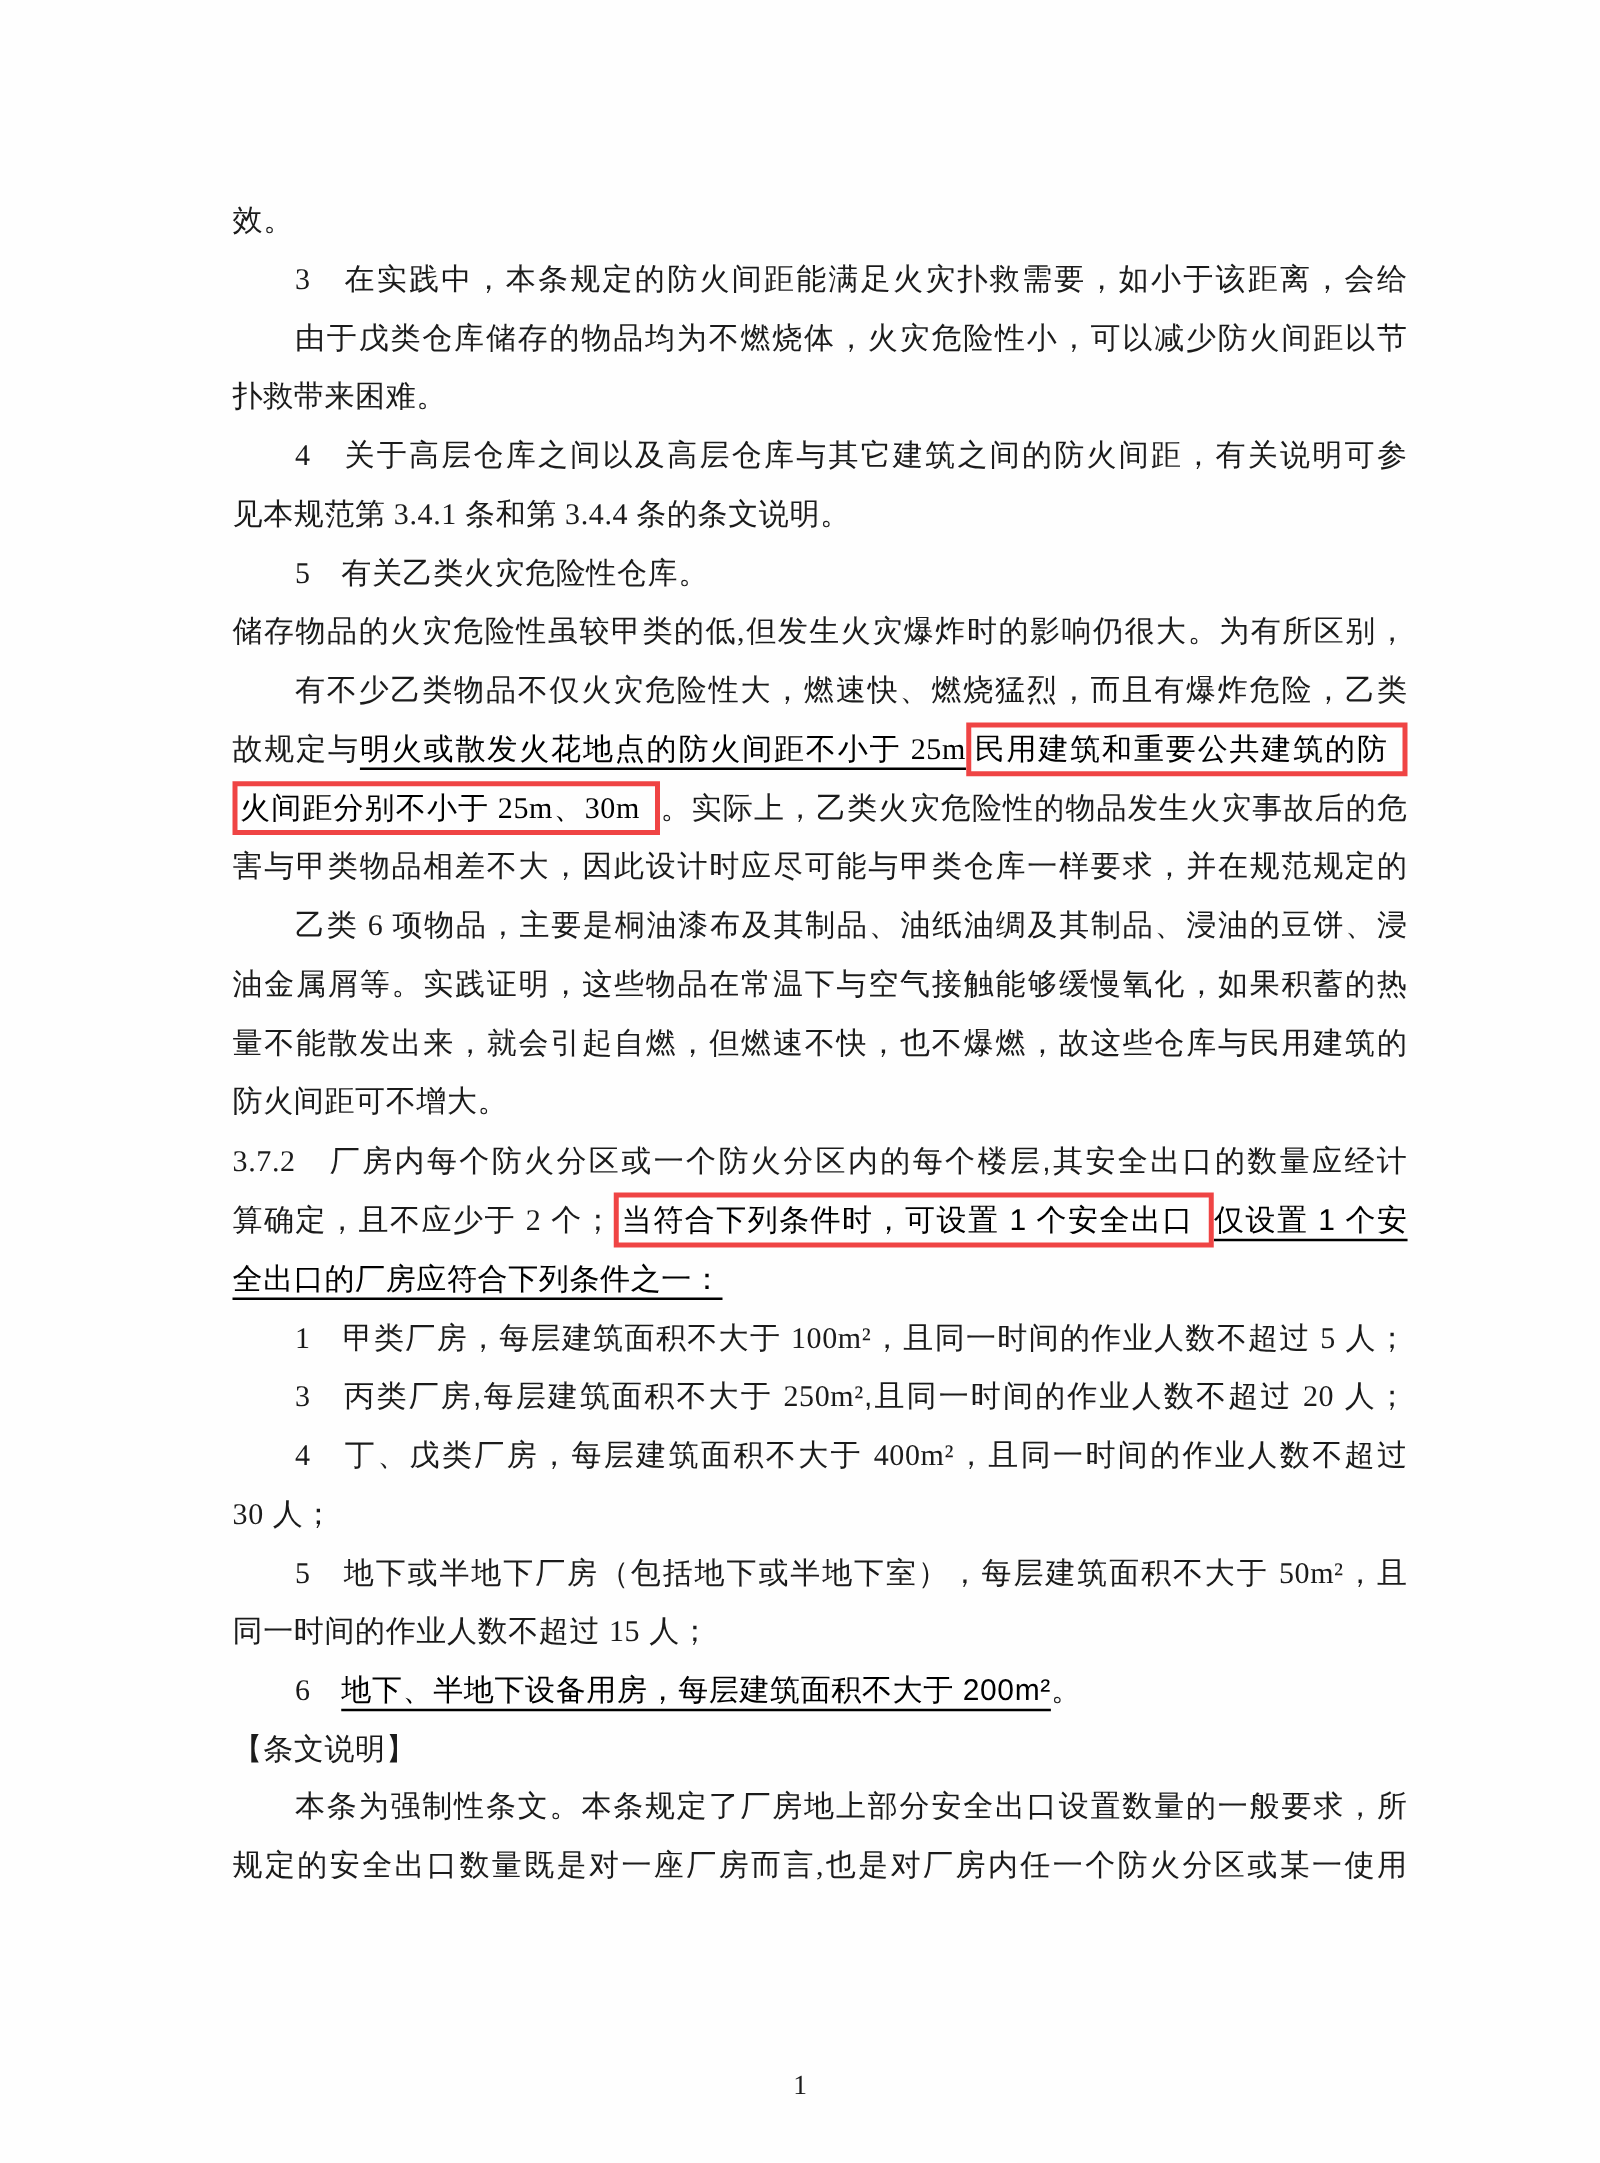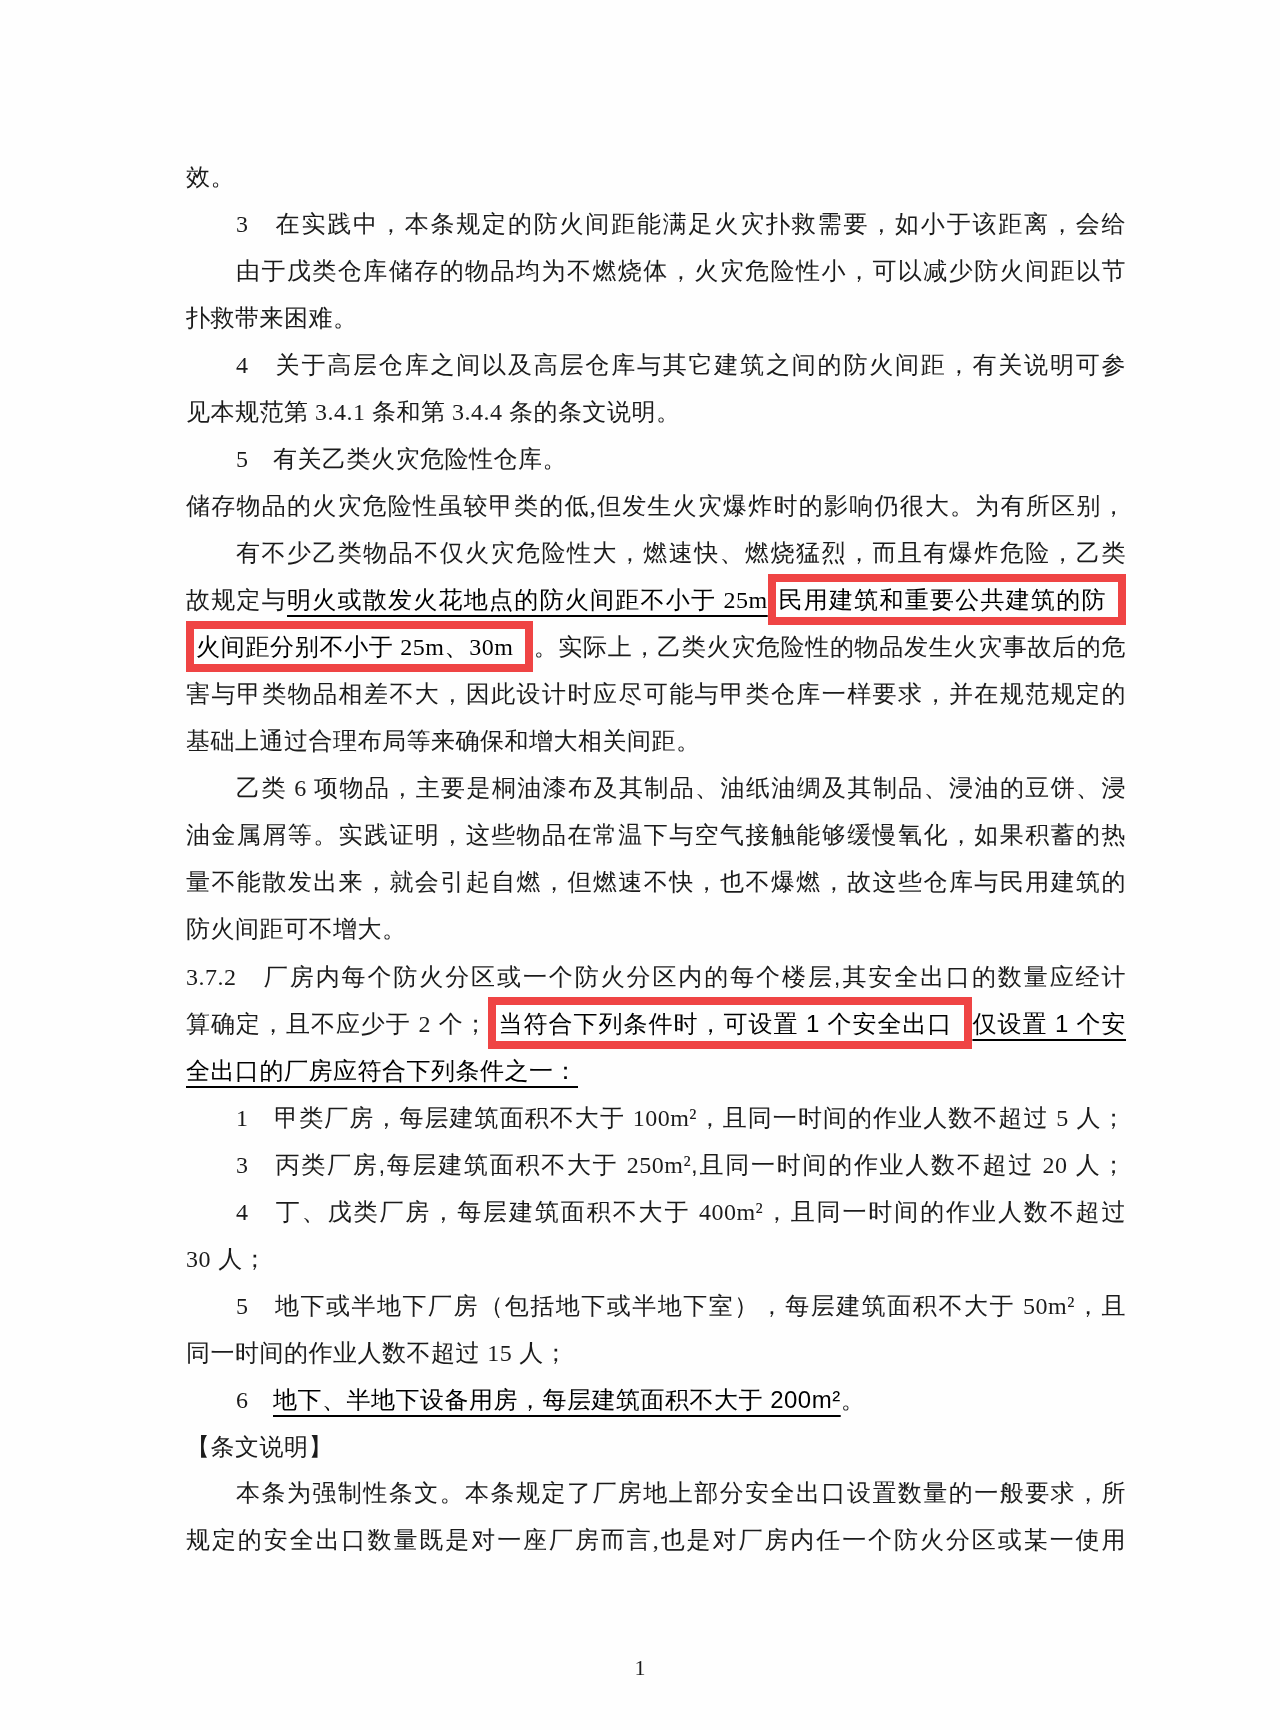--- a/index.html
+++ b/index.html
@@ -40,21 +40,21 @@
   .run.num {
     font-family: "Liberation Serif", "DejaVu Serif", serif;
   }
   .run.red { color: #000000; }
   .run.u {
     text-decoration: underline;
     text-decoration-thickness: 2px;
     text-underline-offset: 7px;
   }
   .run.box {
-    border: 8px solid #ef4444;
+    border: 4px solid #ef4444;
     padding: 5px 12px 4px 2px;
   }
   .page-number {
     position: absolute;
     left: 0; top: 1655px;
     width: 1280px;
     text-align: center;
     font-size: 22px;
     font-family: "Liberation Serif", "DejaVu Serif", serif;
     color: #1b1b1b;
@@ -70,21 +70,20 @@
       <div class="line ind j"><span class="run">由于戊类仓库储存的物品均为不燃烧体，火灾危险性小，可以减少防火间距以节</span></div>
       <div class="line"><span class="run">扑救带来困难。</span></div>
       <div class="line ind j"><span class="run">4　关于高层仓库之间以及高层仓库与其它建筑之间的防火间距，有关说明可参</span></div>
       <div class="line"><span class="run">见本规范第 3.4.1 条和第 3.4.4 条的条文说明。</span></div>
       <div class="line ind"><span class="run">5　有关乙类火灾危险性仓库。</span></div>
       <div class="line j"><span class="run">储存物品的火灾危险性虽较甲类的低,但发生火灾爆炸时的影响仍很大。为有所区别，</span></div>
       <div class="line ind j"><span class="run">有不少乙类物品不仅火灾危险性大，燃速快、燃烧猛烈，而且有爆炸危险，乙类</span></div>
       <div class="line j"><span class="run">故规定与</span><span class="run red u">明火或散发火花地点的防火间距不小于 25m</span><span class="run red box">民用建筑和重要公共建筑的防</span></div>
       <div class="line j"><span class="run red box">火间距分别不小于 25m、30m</span><span class="run">。实际上，乙类火灾危险性的物品发生火灾事故后的危</span></div>
       <div class="line j"><span class="run">害与甲类物品相差不大，因此设计时应尽可能与甲类仓库一样要求，并在规范规定的</span></div>
-      <div class="line"><span class="run">基础上通过合理布局等来确保和增大相关间距。</span></div>
       <div class="line ind j"><span class="run">乙类 6 项物品，主要是桐油漆布及其制品、油纸油绸及其制品、浸油的豆饼、浸</span></div>
       <div class="line j"><span class="run">油金属屑等。实践证明，这些物品在常温下与空气接触能够缓慢氧化，如果积蓄的热</span></div>
       <div class="line j"><span class="run">量不能散发出来，就会引起自燃，但燃速不快，也不爆燃，故这些仓库与民用建筑的</span></div>
       <div class="line"><span class="run">防火间距可不增大。</span></div>
       <div class="line j"><span class="run bold num">3.7.2</span><span class="run bold">　厂房内每个防火分区或一个防火分区内的每个楼层,其安全出口的数量应经计</span></div>
       <div class="line j"><span class="run bold">算确定，且不应少于 </span><span class="run num">2</span><span class="run bold"> 个；</span><span class="run bold red box">当符合下列条件时，可设置 1 个安全出口</span><span class="run bold red u">仅设置 1 个安</span></div>
       <div class="line"><span class="run bold red u">全出口的厂房应符合下列条件之一：</span></div>
       <div class="line ind j"><span class="run num">1　</span><span class="run bold">甲类厂房，每层建筑面积不大于 </span><span class="run num">100m²</span><span class="run bold">，且同一时间的作业人数不超过 </span><span class="run num">5</span><span class="run bold"> 人；</span></div>
       <div class="line ind j"><span class="run num">3　</span><span class="run bold">丙类厂房,每层建筑面积不大于 </span><span class="run num">250m²</span><span class="run bold">,且同一时间的作业人数不超过 </span><span class="run num">20</span><span class="run bold"> 人；</span></div>
       <div class="line ind j"><span class="run num">4　</span><span class="run bold">丁、戊类厂房，每层建筑面积不大于 </span><span class="run num">400m²</span><span class="run bold">，且同一时间的作业人数不超过</span></div>

